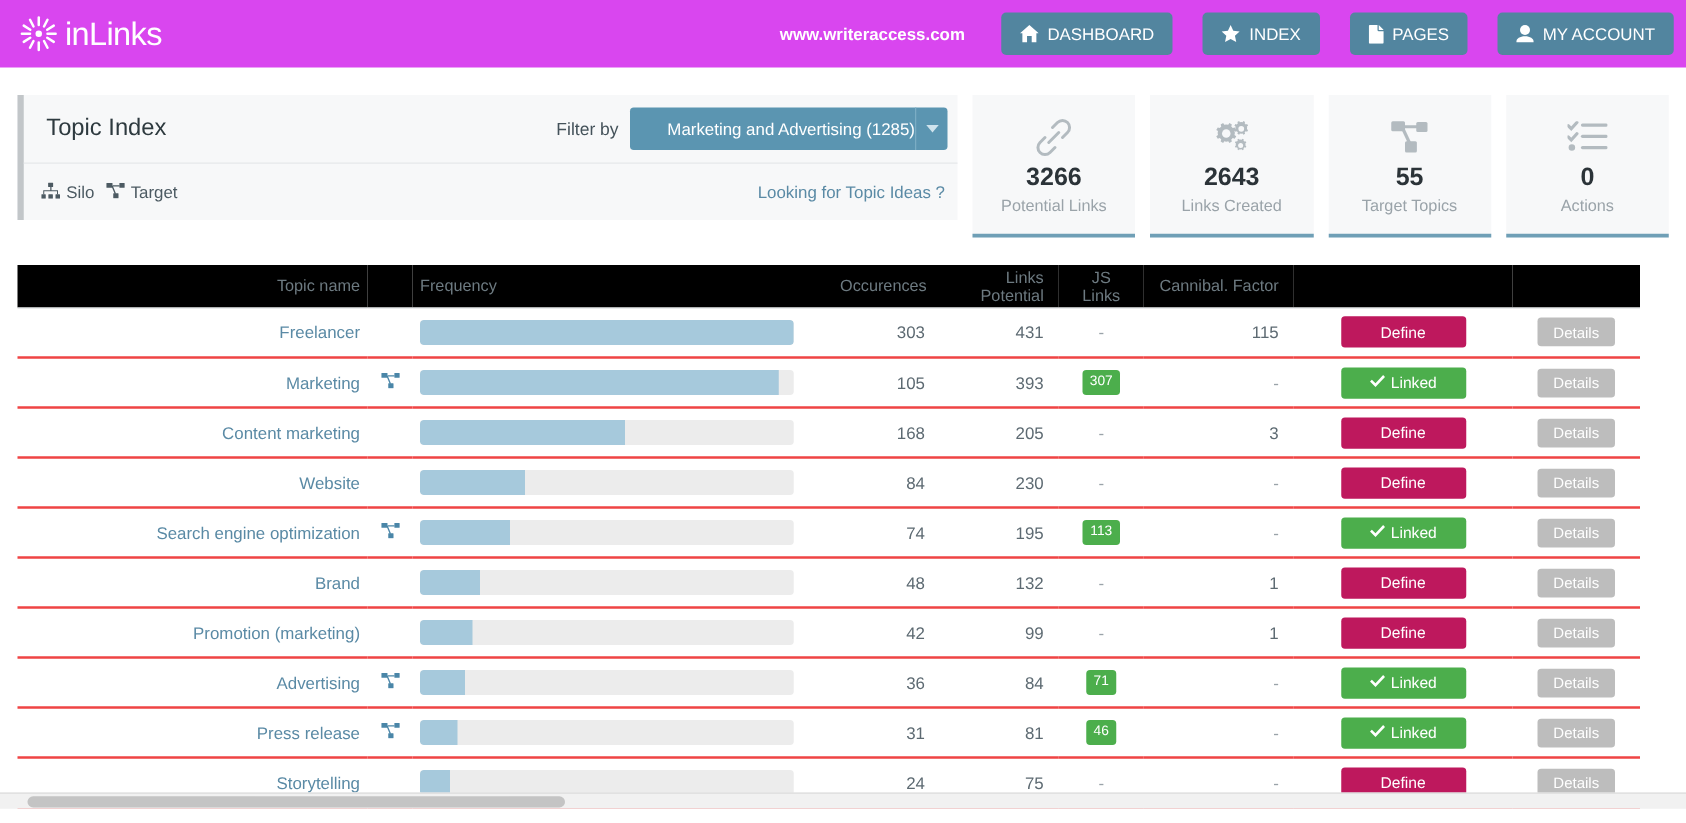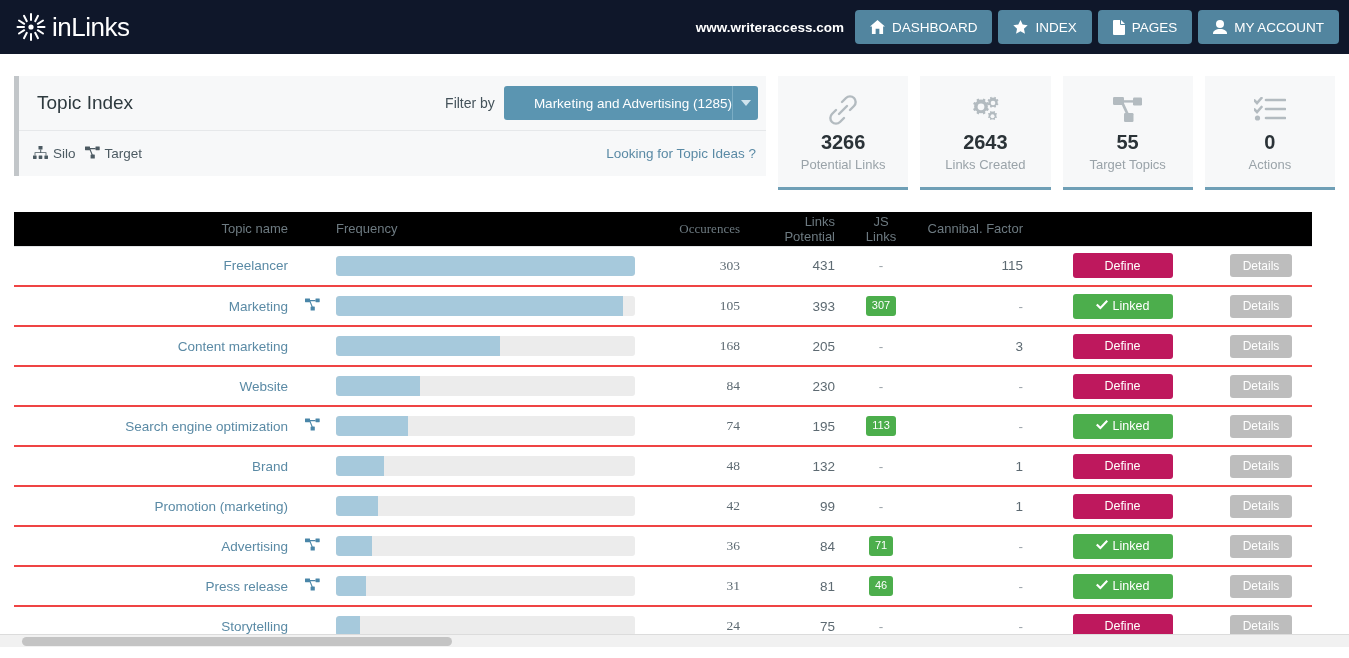--- a/index.html
+++ b/index.html
@@ -6,39 +6,39 @@
   html, body {
     width: 1349px; height: 658px;
     background: #ffffff;
     font-family: "Liberation Sans", sans-serif;
     overflow: hidden;
   }
 
   
   .topbar {
     height: 54px;
-    background: #0f172a;
+    background: #d946ef;
     display: flex;
     align-items: center;
     padding: 0 10px 0 14px;
     position: relative;
   }
   .logo-wrap { display: flex; align-items: center; gap: 4px; }
   .logo-mark { width: 34px; height: 34px; display: block; }
   .logo-text {
     color: #ffffff;
     font-size: 26px;
     letter-spacing: -0.5px;
     font-weight: 400;
   }
   .nav-right {
     margin-left: auto;
     display: flex;
     align-items: center;
-    gap: 6px;
+    gap: 24px;
   }
   .site-url {
     color: #ffffff;
     font-size: 13.5px;
     font-weight: bold;
     margin-right: 5px;
   }
   .nav-btn {
     background: #52859f;
     color: #ffffff;
@@ -174,21 +174,21 @@
     color: #6d7a81;
     padding: 0 12px;
     border-bottom: 1px solid #e2e5e7;
   }
   tbody tr { border-bottom: 2px solid #ef4444; height: 40px; }
   tbody td { padding: 0 12px; font-size: 13.5px; color: #5d6a72; vertical-align: middle; }
 
   .c-name   { width: 280px; text-align: right; padding-right: 6px; }
   .c-icon   { width: 36px;  text-align: center; padding: 0; }
   .c-freq   { width: 330px; padding-left: 6px; }
-  .c-occ    { width: 92px;  text-align: right; font-family: Liberation Serif, serif; }
+  .c-occ    { width: 92px;  text-align: right; }
   .c-pot    { width: 95px;  text-align: right; }
   .c-js     { width: 68px;  text-align: center; }
   .c-can    { width: 120px; text-align: right; }
   .c-act    { width: 175px; text-align: center; }
   .c-det    { width: 102px; text-align: center; }
 
   .topic-link { color: #5a8aa5; cursor: pointer; font-size: 13.5px; }
   .dash { color: #9aa3a9; }
 
   .bar-track {

